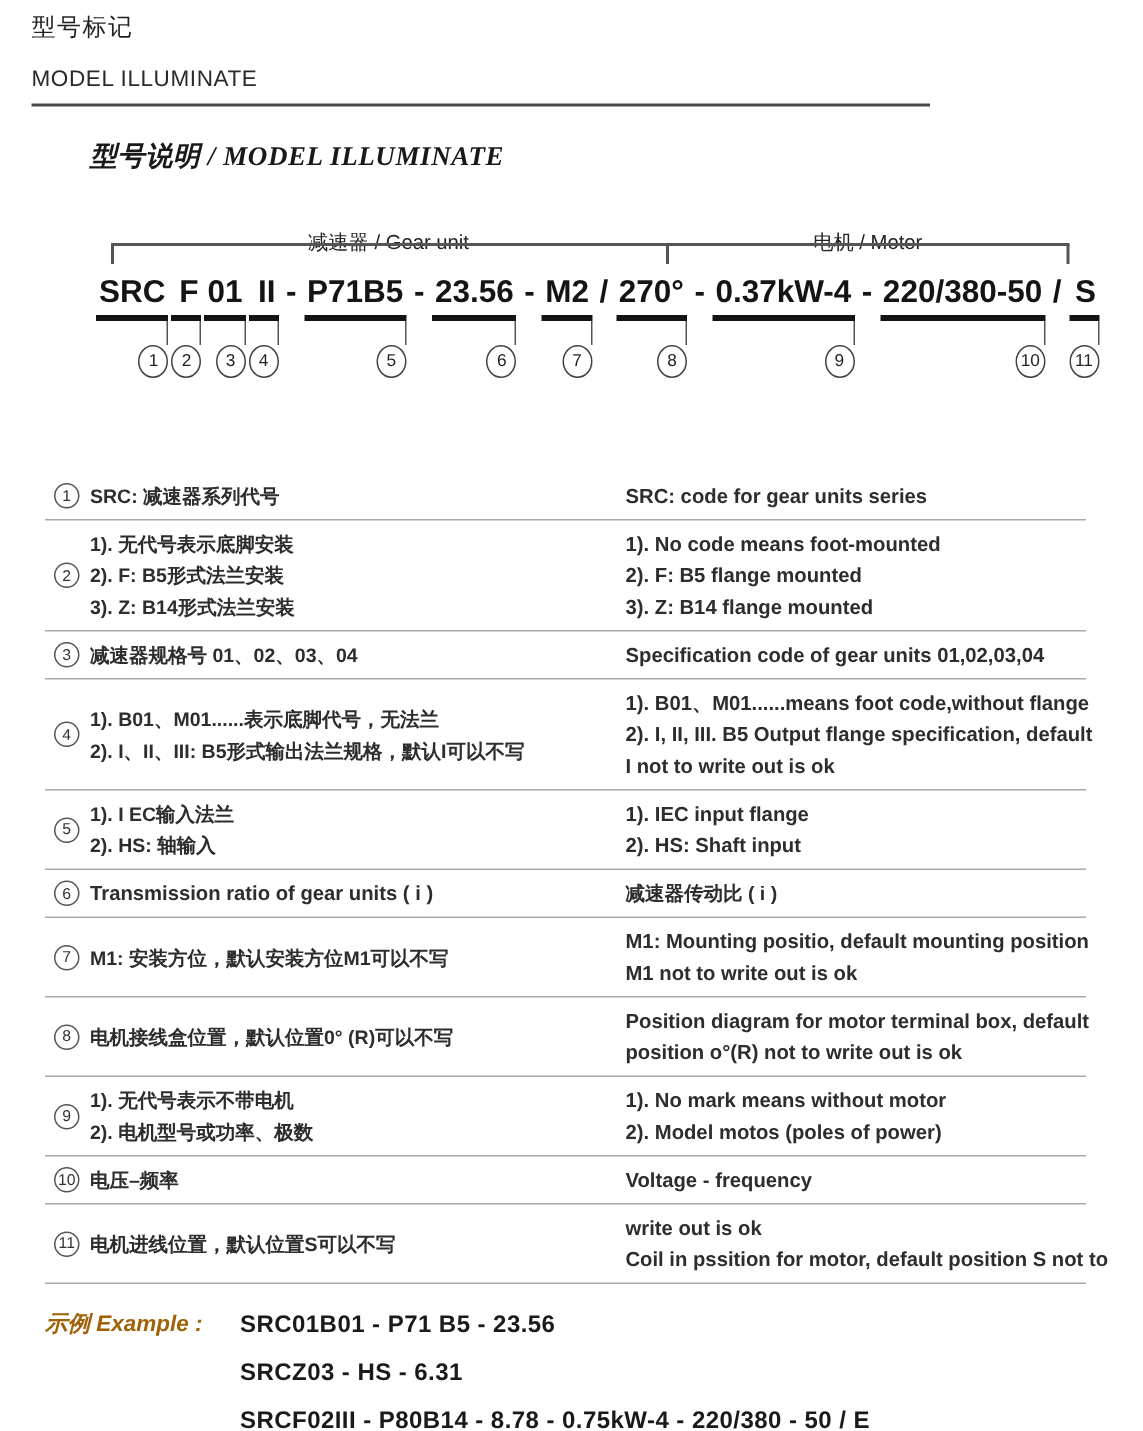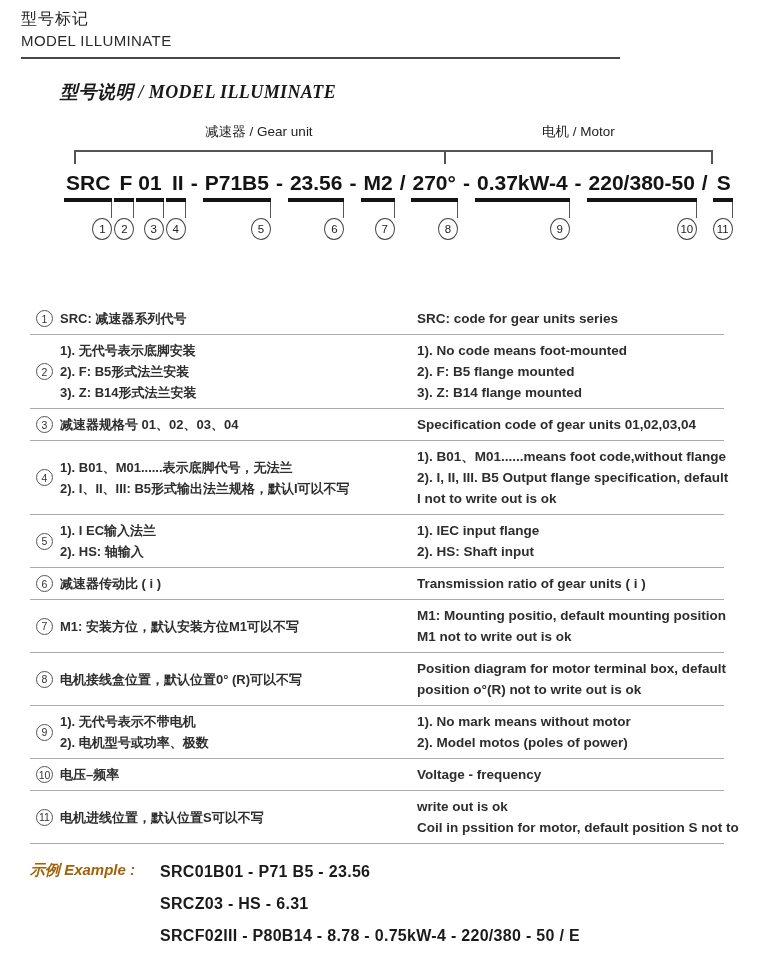--- a/index.html
+++ b/index.html
@@ -6,31 +6,31 @@
   body {
     margin: 0; width: 762px; height: 954px; background: #ffffff;
     font-family: "Liberation Sans", "DejaVu Sans", sans-serif;
     color: #2b2b2b; overflow: hidden;
   }
   .page { position: relative; width: 762px; height: 954px; background:#fff; }
 
   
   .hdr { padding: 9px 0 0 21px; }
   .hdr-zh { font-size: 16px; color: #1f1f1f; letter-spacing: 1px; line-height: 19px; }
-  .hdr-en { font-size: 15px; color: #2a2a2a; margin-top: 4px; letter-spacing: .4px; line-height: 17px; }
+  .hdr-en { font-size: 15px; color: #2a2a2a; margin-top: 16px; letter-spacing: .4px; line-height: 17px; }
   .hdr-rule { margin: 8px 0 0 21px; width: 599px; height: 2px; background: #474747; }
 
   .section-title {
     margin: 23px 0 0 60px; font-size: 18px; font-weight: 700; font-style: italic;
     color: #191919; letter-spacing: .4px; line-height: 21px; font-family: Liberation Serif, serif;
   }
 
   
   .diagram { position: relative; margin-top: 16px; height: 150px; }
-  .grp-label { position: absolute; top: 4px; font-size: 13.5px; color: #222; text-align: center; white-space: nowrap; }
+  .grp-label { position: absolute; top: 22px; font-size: 13.5px; color: #222; text-align: center; white-space: nowrap; }
   .grp-gear  { left: 74px;  width: 370px; }
   .grp-motor { left: 444px; width: 269px; }
   .bracket { position: absolute; left: 74px; top: 31px; width: 639px; height: 12px; border-top: 2px solid #555; }
   .tick { position: absolute; top: -1px; width: 2px; height: 13px; background: #555; }
   .tick-l { left: 0; } .tick-m { left: 370px; } .tick-r { right: 0; }
   .code-row { position: absolute; left: 63px; top: 52px; display: flex; align-items: flex-start; }
   .seg { display: flex; flex-direction: column; align-items: flex-end; margin: 0 1px; }
   .seg-txt { font-size: 21px; font-weight: 700; color: #141414; white-space: pre; line-height: 24px; padding: 0 2px; }
   .seg-bar { align-self: stretch; height: 4px; background: #141414; margin-top: 3px; }
   .seg-drop { width: 1px; height: 16px; background: #555; }
@@ -223,25 +223,25 @@
         </div>
         <div class="cell en">
           <div class="ln">1). IEC  input flange</div>
           <div class="ln">2). HS: Shaft input</div>
         </div>
       </div>
       <div class="trow">
         <div class="badge-cell">
           <div class="badge">6</div>
         </div>
+        <div class="cell en">
+          <div class="ln">Transmission ratio of gear units ( i )</div>
+        </div>
         <div class="cell zh">
           <div class="ln">减速器传动比 ( i )</div>
-        </div>
-        <div class="cell en">
-          <div class="ln">Transmission ratio of gear units ( i )</div>
         </div>
       </div>
       <div class="trow">
         <div class="badge-cell">
           <div class="badge">7</div>
         </div>
         <div class="cell zh">
           <div class="ln">M1: 安装方位，默认安装方位M1可以不写</div>
         </div>
         <div class="cell en">

